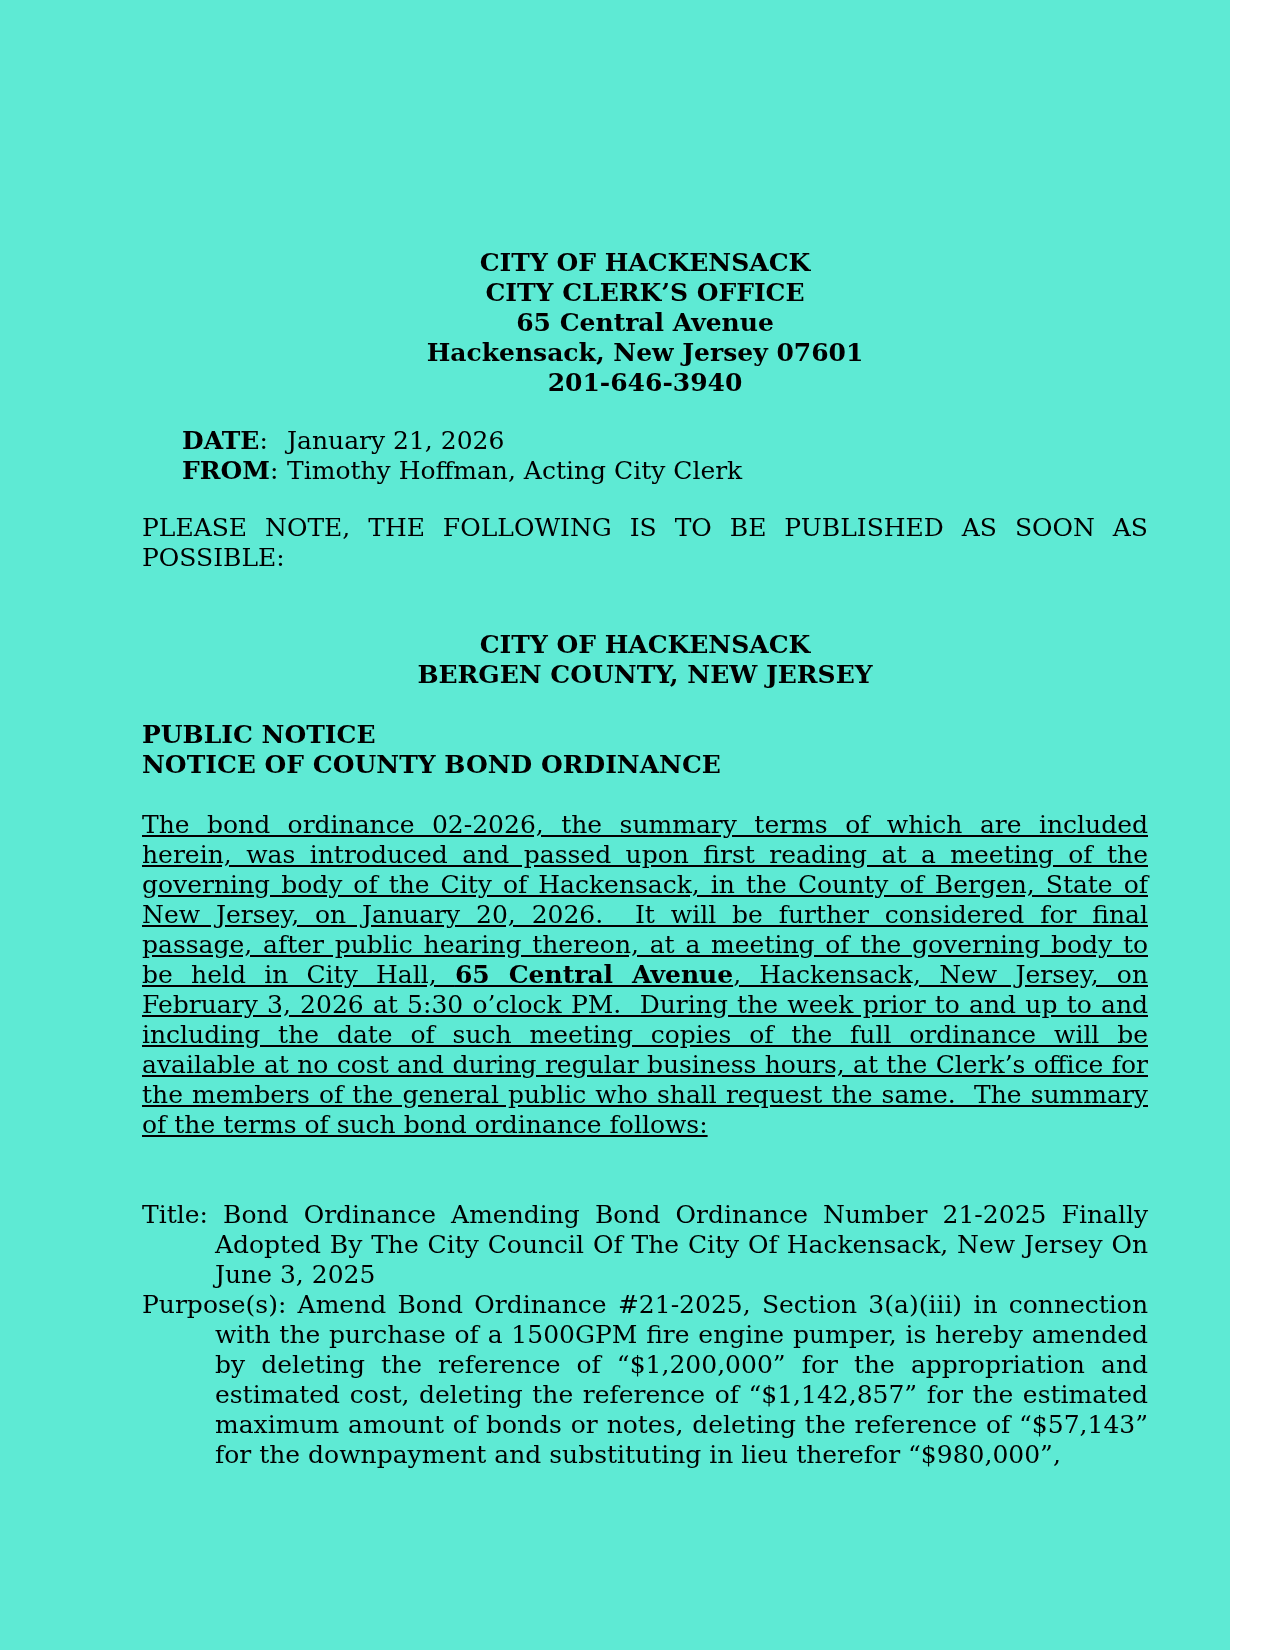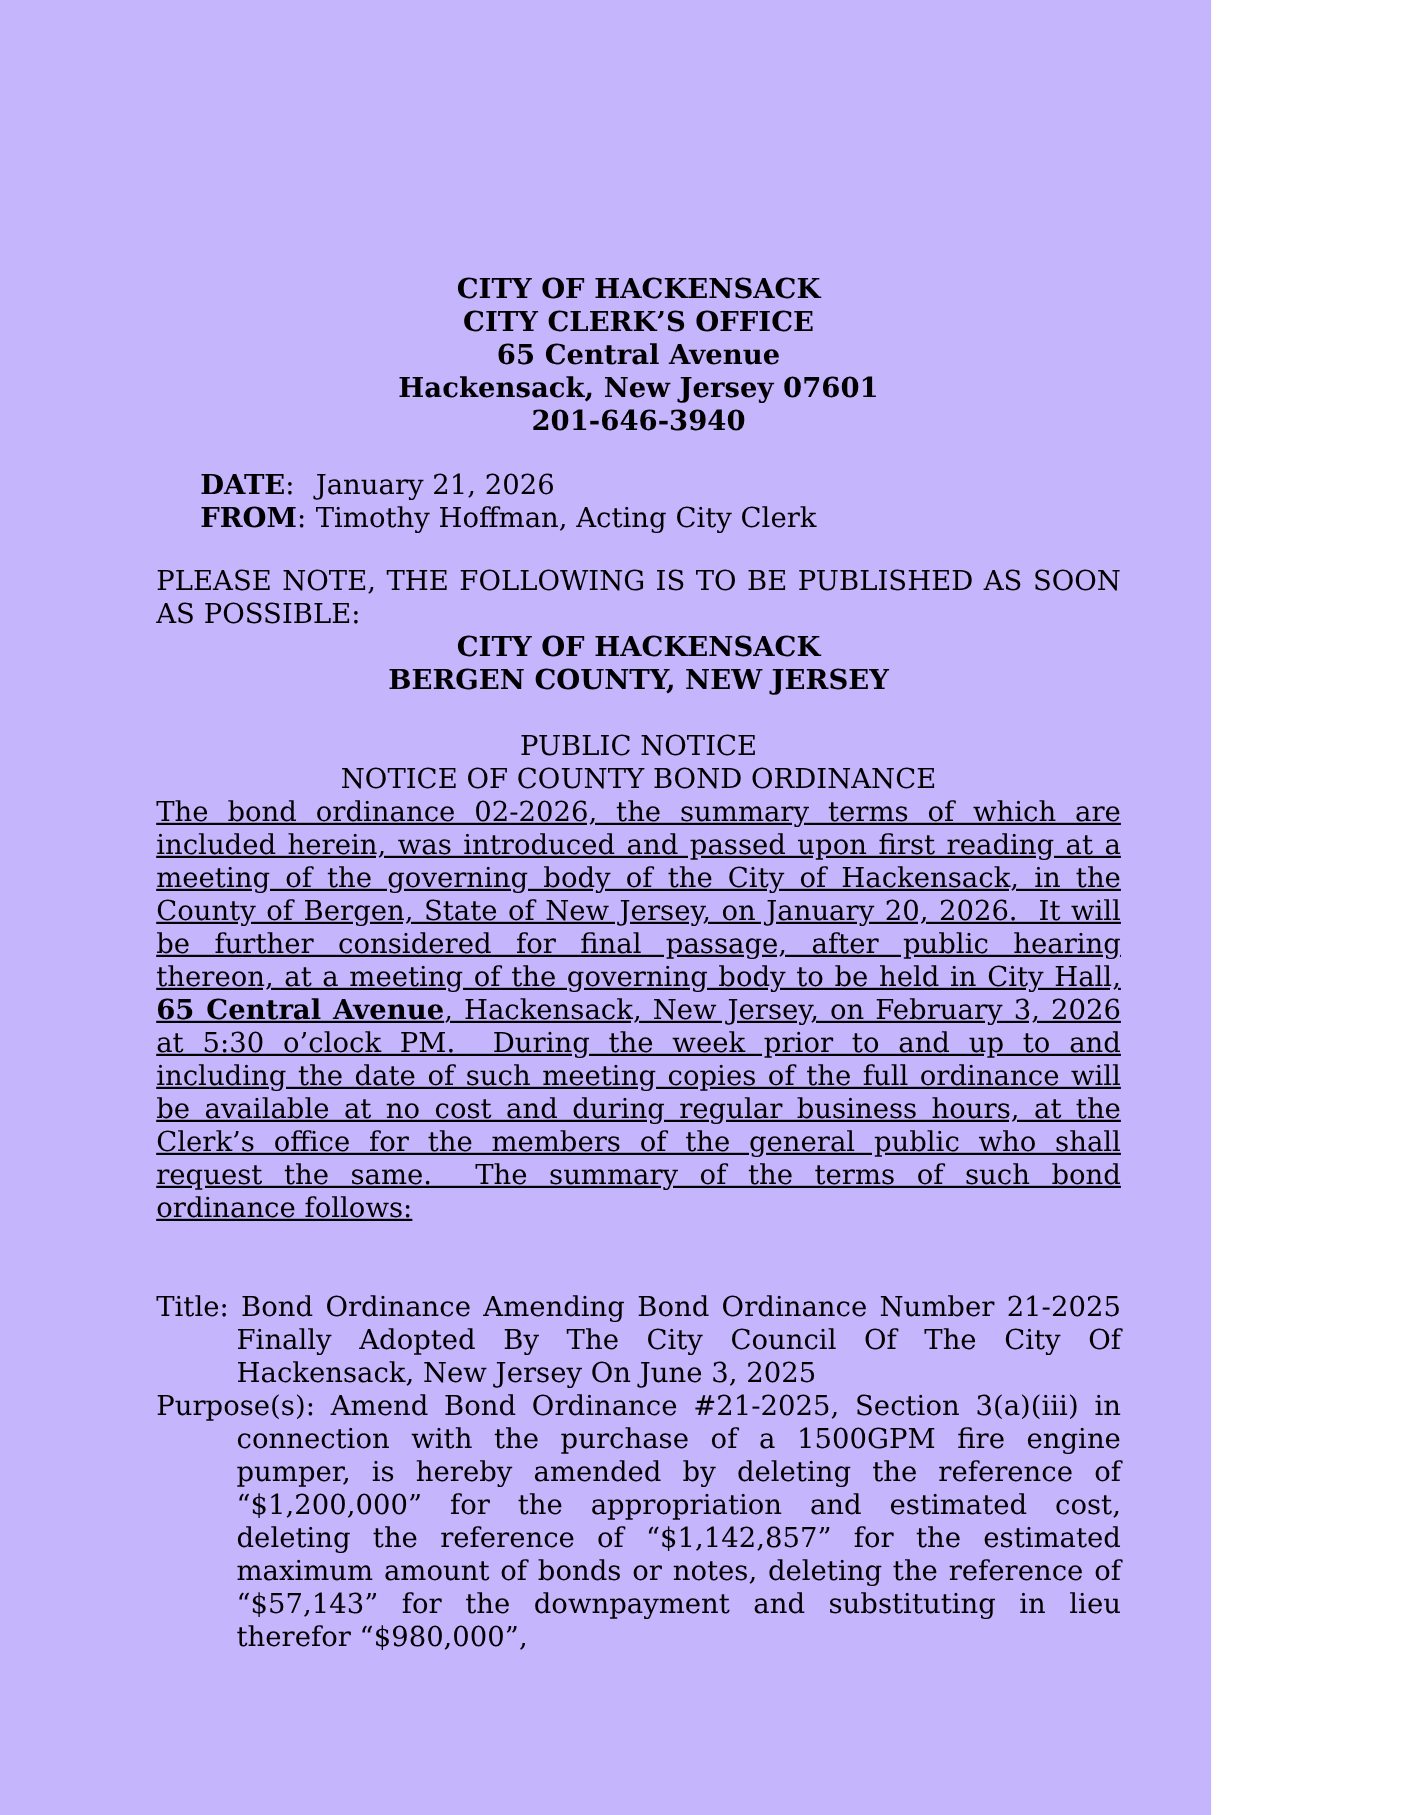--- a/index.html
+++ b/index.html
@@ -7,52 +7,54 @@
   body {
     width: 1275px;
     height: 1650px;
     font-family: "DejaVu Serif", "Liberation Serif", serif;
     color: #000000;
     font-size: 25px;
     line-height: 30px;
     overflow: hidden;
   }
   .page {
-    width: 1101px;
+    width: 1230px;
     height: 1650px;
     padding: 248px 82px 0 142px;
-    background: #c4b5fd;
+    background: #5eead4;
   }
   .letterhead {
     text-align: center;
     font-weight: bold;
     margin-bottom: 28px;
   }
   .memo {
     margin-bottom: 27px;
   }
   .memo-row { display: flex; }
   .memo-label {
     display: inline-block;
     width: 145px;
     flex: 0 0 145px;
   }
   .memo-label b { font-weight: bold; margin-left: 40px; }
   .memo-value { flex: 1; }
   .publish-instruction {
     text-align: justify;
+    margin-bottom: 57px;
   }
   .notice-header {
     text-align: center;
     font-weight: bold;
     margin-bottom: 30px;
   }
   .notice-title {
-    text-align: center;
-    font-weight: normal;
+    text-align: left;
+    font-weight: bold;
+    margin-bottom: 30px;
   }
   .body-paragraph {
     text-align: justify;
     margin-bottom: 60px;
     text-decoration: underline;
   }
   .body-paragraph b { font-weight: bold; }
   .summary-item {
     text-align: justify;
     padding-left: 73px;

